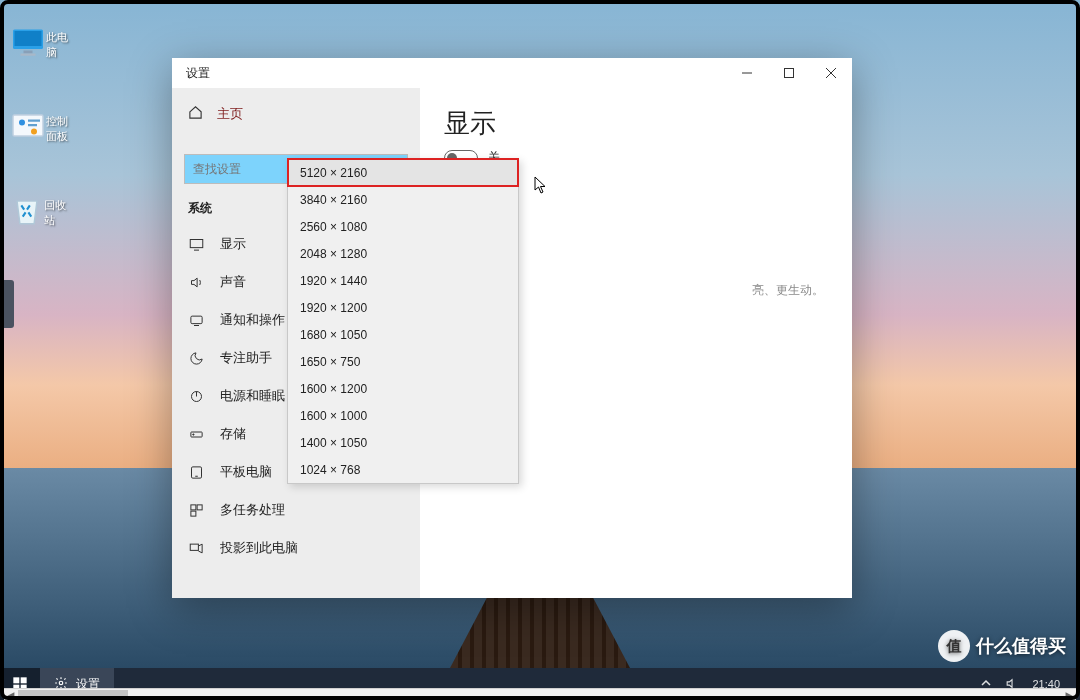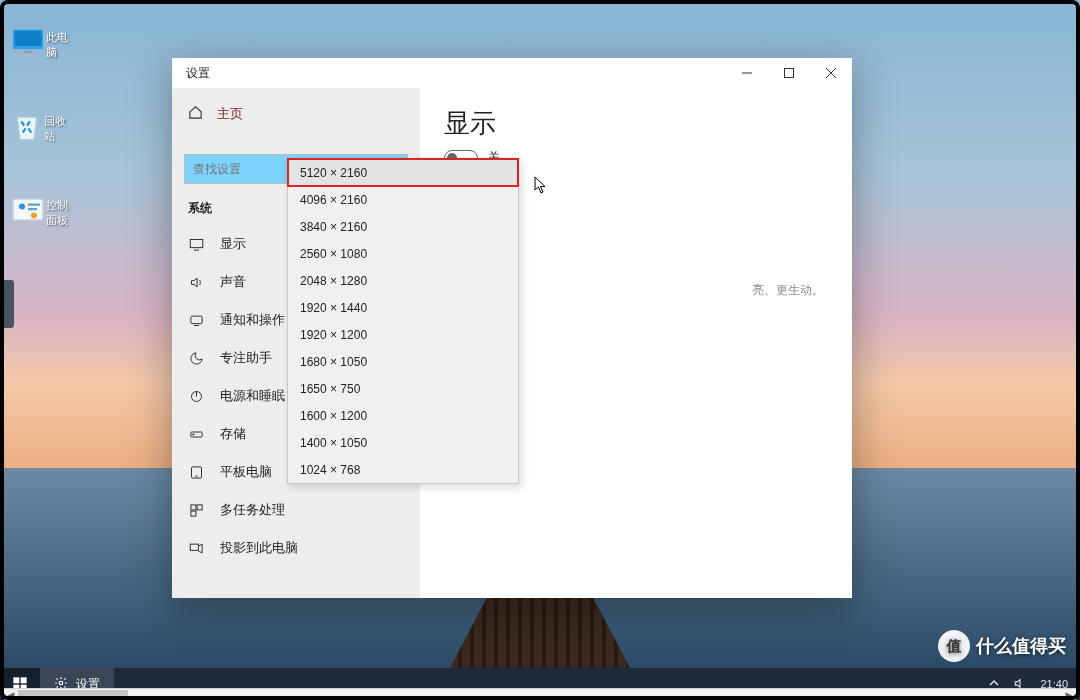--- a/index.html
+++ b/index.html
@@ -26,21 +26,21 @@
 .dicon .label { text-shadow: 1px 1px 2px rgba(0,0,0,.6); }
 
 
 .sidegrip { position: absolute; left: 0; top: 280px; width: 14px; height: 48px; background: #4a5260; border-radius: 0 3px 3px 0; }
 
 
 .taskbar { position: absolute; left: 0; right: 0; bottom: 0; height: 32px; background: #1f2a3a; display: flex; align-items: center; color: #fff; }
 .start { width: 40px; height: 32px; display: flex; align-items: center; justify-content: center; background: #15202e; cursor: pointer; }
 .start svg { width: 16px; height: 16px; }
 .task-app { height: 32px; background: #3a4658; display: flex; align-items: center; padding: 0 14px; font-size: 12px; gap: 8px; cursor: pointer; }
-.task-right { margin-left: auto; display: flex; align-items: center; gap: 14px; padding-right: 12px; font-size: 11px; }
+.task-right { margin-left: auto; display: flex; align-items: center; gap: 14px; padding-right: 20px; font-size: 11px; }
 .tray-icon { opacity: .85; cursor: pointer; }
 
 
 .window { position: absolute; left: 172px; top: 58px; width: 680px; height: 540px; background: #fff; box-shadow: 0 10px 40px rgba(0,0,0,.35); display: flex; flex-direction: column; }
 .titlebar { height: 30px; display: flex; align-items: center; }
 .titlebar .title { font-size: 12px; padding-left: 14px; color: #222; }
 .winbtns { margin-left: auto; display: flex; }
 .winbtn { width: 42px; height: 30px; display: flex; align-items: center; justify-content: center; cursor: pointer; color: #333; }
 .winbody { flex: 1; display: flex; overflow: hidden; }
 
@@ -94,38 +94,38 @@
           <rect x="2" y="3" width="20" height="13" rx="1" fill="#2aa0e8"></rect>
           <rect x="3" y="4" width="18" height="10" fill="#1080c8"></rect>
           <rect x="9" y="17" width="6" height="2" fill="#88a0b8"></rect>
           <rect x="7" y="19" width="10" height="1.5" fill="#a8b8c8"></rect>
         </svg>
     </div>
     <div class="label">此电脑</div>
   </div>
   <div class="dicon">
     <div class="glyph">
-      <svg viewBox="0 0 24 24" width="34" height="34">
-          <path d="M5 5 L19 5 L17 21 L7 21 Z" fill="#e8f4f8" stroke="#b0c8d8"></path>
-          <path d="M8 8 l2 3 m4-3 l-2 3 m-1 2 l-2 3 m4-3 l2 3" stroke="#2090d0" stroke-width="1.5" fill="none"></path>
-        </svg>
-    </div>
-    <div class="label">回收站</div>
-  </div>
-  <div class="dicon">
-    <div class="glyph">
       <svg viewBox="0 0 24 24" width="36" height="36">
           <rect x="2" y="4" width="20" height="14" rx="1" fill="#f4f8fc" stroke="#c0d0e0"></rect>
           <circle cx="8" cy="9" r="2" fill="#3090e0"></circle>
           <rect x="12" y="7" width="8" height="1.5" fill="#60a0d0"></rect>
           <rect x="12" y="10" width="6" height="1.5" fill="#60a0d0"></rect>
           <circle cx="16" cy="15" r="2" fill="#f0a020"></circle>
         </svg>
     </div>
     <div class="label">控制面板</div>
+  </div>
+  <div class="dicon">
+    <div class="glyph">
+      <svg viewBox="0 0 24 24" width="34" height="34">
+          <path d="M5 5 L19 5 L17 21 L7 21 Z" fill="#e8f4f8" stroke="#b0c8d8"></path>
+          <path d="M8 8 l2 3 m4-3 l-2 3 m-1 2 l-2 3 m4-3 l2 3" stroke="#2090d0" stroke-width="1.5" fill="none"></path>
+        </svg>
+    </div>
+    <div class="label">回收站</div>
   </div>
 </div>
 
 <div class="sidegrip"></div>
 
 <div class="window">
   <div class="titlebar">
     <div class="title">设置</div>
     <div class="winbtns">
       <div class="winbtn">
@@ -252,29 +252,29 @@
         <div class="toggle"></div>
         <span>关</span>
       </div>
       <div class="hint">亮、更生动。</div>
     </div>
   </div>
 </div>
 
 <div class="dropdown" id="dd">
     <div class="dditem highlight">5120 × 2160</div>
-    <div class="dditem">4096 × 2160</div>
     <div class="dditem">3840 × 2160</div>
     <div class="dditem">2560 × 1080</div>
     <div class="dditem">2048 × 1280</div>
     <div class="dditem">1920 × 1440</div>
     <div class="dditem">1920 × 1200</div>
     <div class="dditem">1680 × 1050</div>
     <div class="dditem">1650 × 750</div>
     <div class="dditem">1600 × 1200</div>
+    <div class="dditem">1600 × 1000</div>
     <div class="dditem">1400 × 1050</div>
     <div class="dditem">1024 × 768</div>
   </div>
 
 <svg class="cursor" width="16" height="20" viewBox="0 0 16 20">
     <path d="M1 1 L1 14 L4.5 11 L7 17 L9 16 L6.5 10.5 L11 10.5 Z" fill="#fff" stroke="#000" stroke-width="1"></path>
   </svg>
 
 <div class="watermark">
   <div class="circle">值</div>

